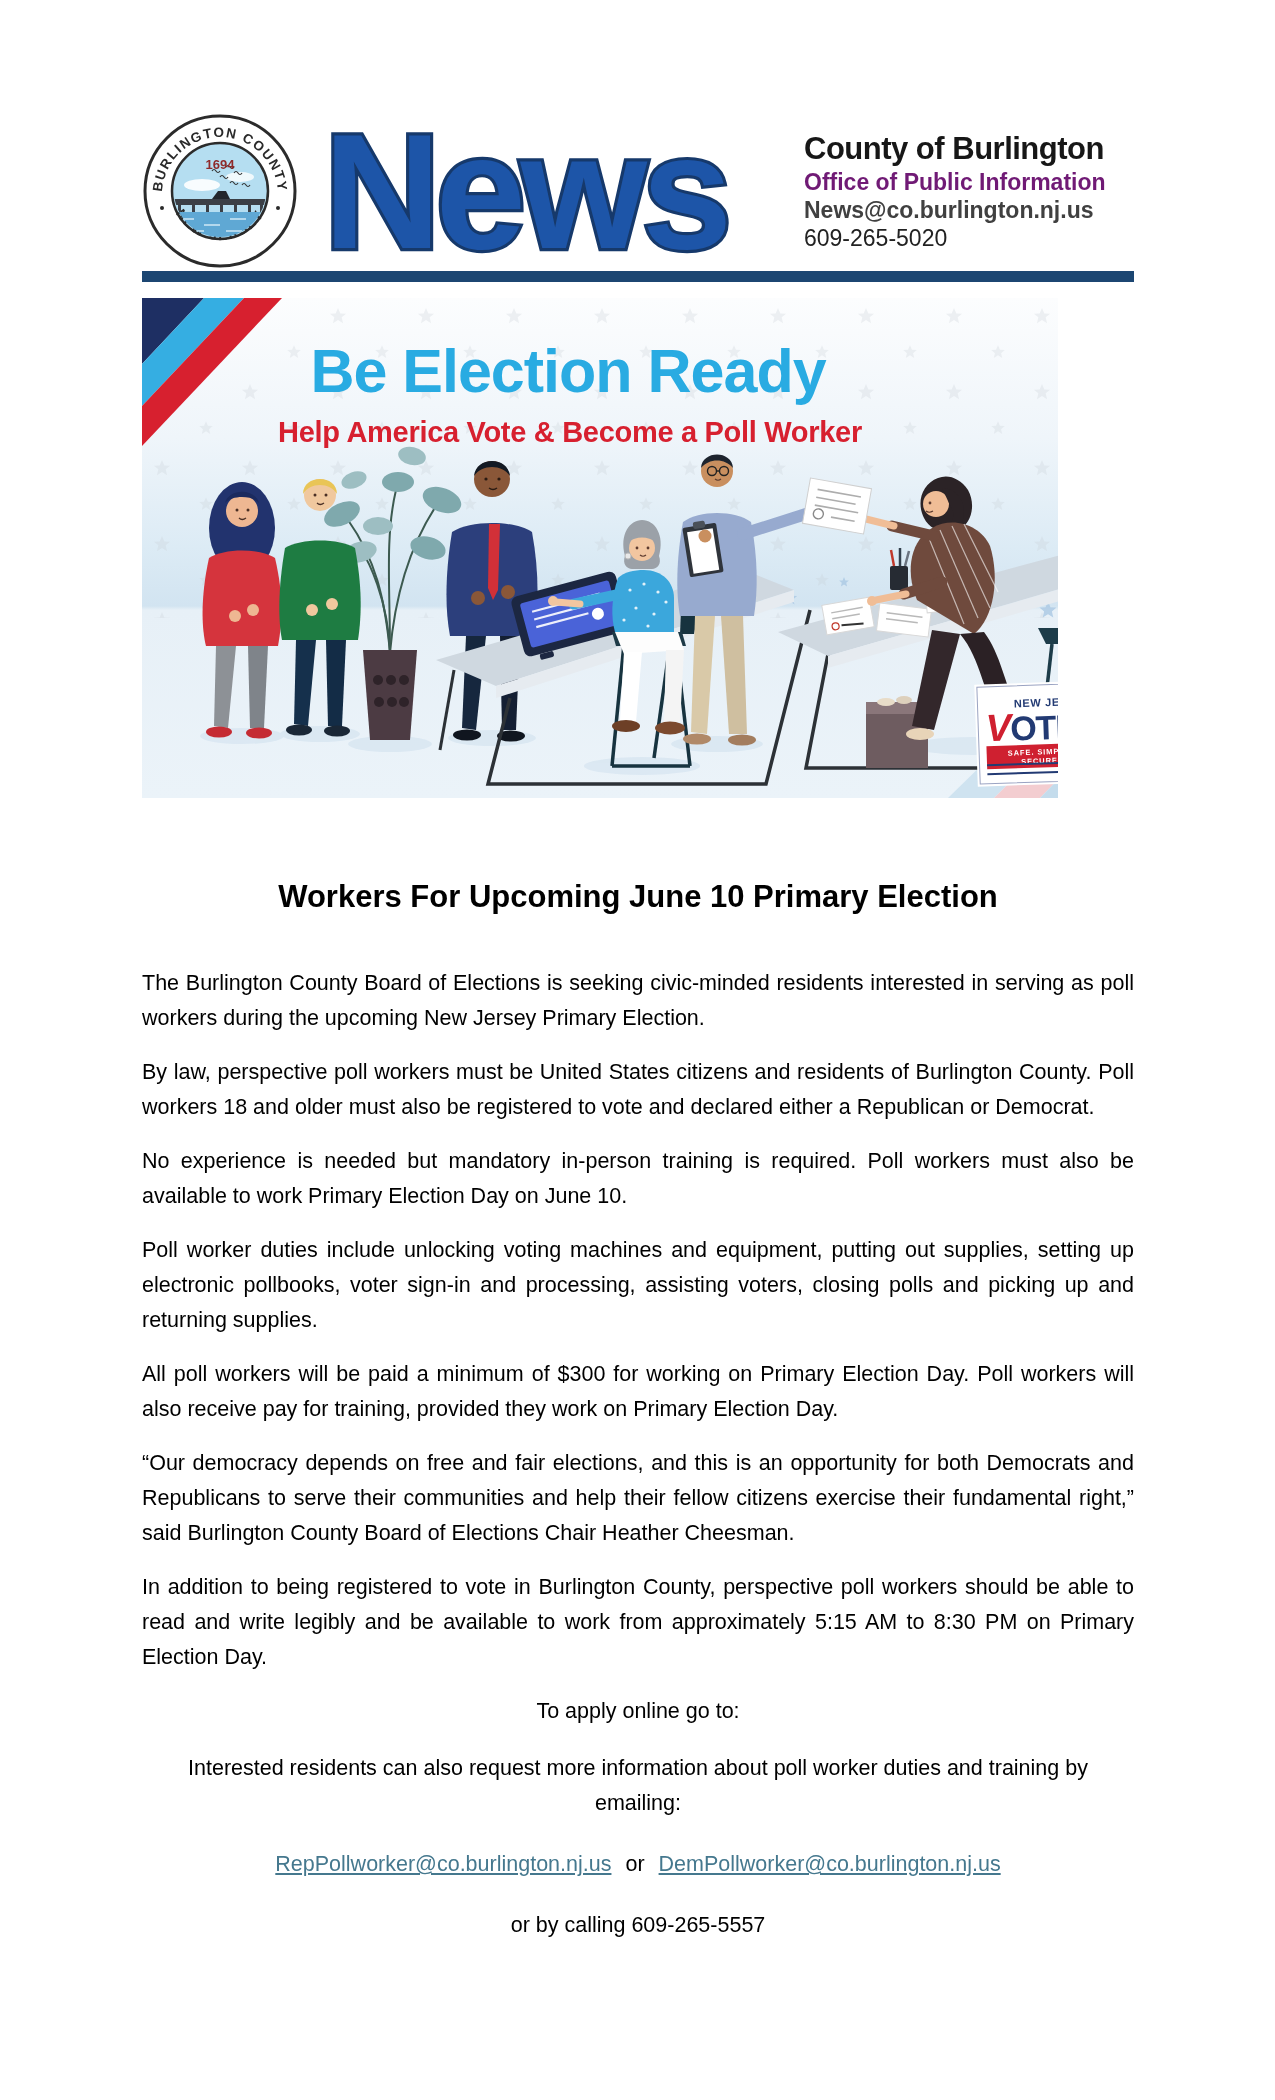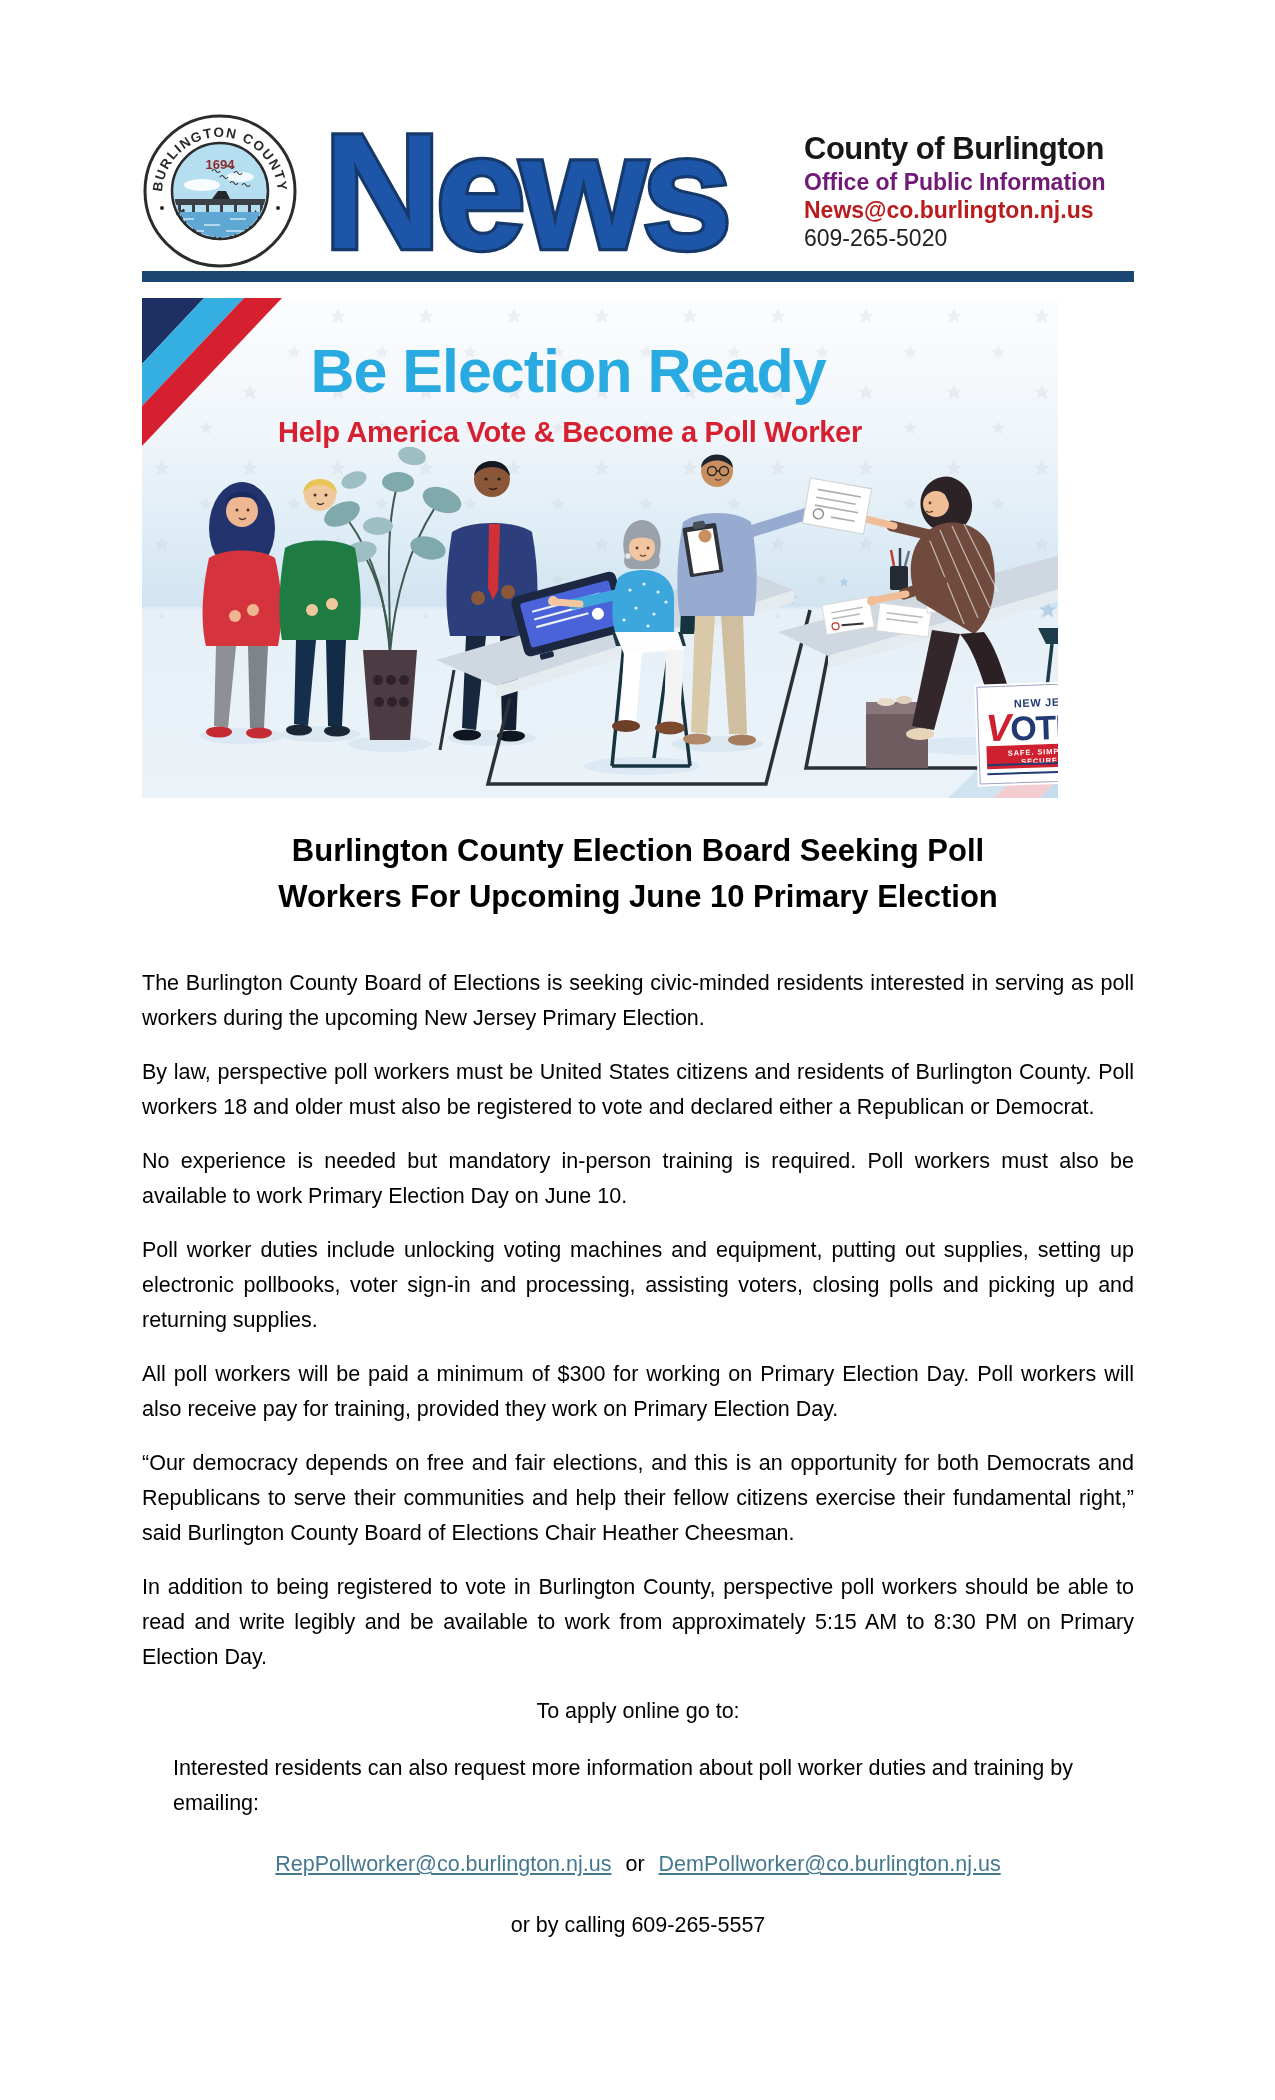--- a/index.html
+++ b/index.html
@@ -9,21 +9,21 @@
   }
   .content{position:absolute;left:142px;top:0;width:992px;}
 
   
   .letterhead{margin-top:116px;display:flex;align-items:center;justify-content:space-between;height:150px;}
   .seal{width:156px;height:156px;flex:0 0 auto;}
   .news-logo-svg{flex:0 0 auto;margin-left:4px;}
   .contact-block{width:330px;text-align:left;line-height:1.22;flex:0 0 auto;}
   .contact-org{font-size:31px;font-weight:bold;color:#171717;letter-spacing:-0.5px;}
   .contact-office{font-size:23px;font-weight:bold;color:#701a75;}
-  .contact-email{font-size:23px;font-weight:bold;color:#b91c1c;}
+  .contact-email{font-size:23px;font-weight:bold;color:#404040;}
   .contact-phone{font-size:23px;font-weight:normal;color:#222;}
   .header-divider{height:11px;background:#1c4672;margin-top:5px;}
 
   
   .banner{
     position:relative;margin-top:16px;width:916px;height:500px;overflow:hidden;
     background:linear-gradient(180deg,#fcfdfe 0px,#eff5fa 140px,#dcebf5 250px,#d2e4f1 308px,#e7f0f7 312px,#ebf3f9 500px);
   }
   .banner-headline{
     position:absolute;top:38px;left:0;width:100%;text-align:center;transform:translateX(-32px);
@@ -48,21 +48,21 @@
   .badge-lines{position:absolute;left:7px;top:77px;width:108px;height:7px;border-top:2.5px solid #223a73;border-bottom:2.5px solid #223a73;}
   .nj-outline{position:absolute;right:4px;top:12px;}
 
   
   .article-title{margin-top:30px;text-align:center;font-size:31px;font-weight:bold;line-height:46px;color:#000;}
   .article-body{margin-top:46px;font-size:21.5px;line-height:35px;}
   .article-body p{margin:0 0 19px 0;text-align:justify;}
   .center-line{text-align:center;margin:0 0 4px 0;}
   .apply-label{margin-top:12px;font-size:21.5px;}
   .doc-link{color:#45788e;text-decoration:underline;font-size:21.5px;}
-  .info-text{margin:22px auto 8px auto;width:930px;font-size:21.5px;line-height:35px;}
+  .info-text{margin:22px auto 8px auto;width:930px;text-align:center;font-size:21.5px;line-height:35px;}
   .email-row{margin-top:26px;text-align:center;font-size:21.5px;}
   .email-row .or-sep{color:#000;margin:0 14px;text-decoration:none;}
   .phone-row{margin-top:26px;text-align:center;font-size:21.5px;}
 </style>
 </head>
 <body>
 
 <div class="content">
 
   <div class="letterhead">
@@ -420,21 +420,21 @@
       <span class="badge-region">NEW JERSEY</span>
       <span class="votes-word">VOTES</span>
       <svg class="nj-outline" width="34" height="62" viewBox="0 0 34 62">
         <path d="M18 3 L27 7 L24 15 L30 23 L28 35 L21 46 L13 53 L6 47 L10 38 L4 31 L9 21 L6 13 L13 8 Z" fill="none" stroke="#223a73" stroke-width="2.6" stroke-linejoin="round"></path>
       </svg>
       <span class="badge-tagline">SAFE. SIMPLE. SECURE.</span>
       <div class="badge-lines"></div>
     </div>
   </div>
 
-  <h1 class="article-title"><span>Burlington County Election Board Seeking Poll</span><br>
+  <h1 class="article-title"><br>
     <span>Workers For Upcoming June 10 Primary Election</span></h1>
 
   <div class="article-body">
     <p>The Burlington County Board of Elections is seeking civic-minded residents interested in serving as poll workers during the upcoming New Jersey Primary Election.</p>
     <p>By law, perspective poll workers must be United States citizens and residents of Burlington County. Poll workers 18 and older must also be registered to vote and declared either a Republican or Democrat.</p>
     <p>No experience is needed but mandatory in-person training is required. Poll workers must also be available to work Primary Election Day on June 10.</p>
     <p>Poll worker duties include unlocking voting machines and equipment, putting out supplies, setting up electronic pollbooks, voter sign-in and processing, assisting voters, closing polls and picking up and returning supplies.</p>
     <p>All poll workers will be paid a minimum of $300 for working on Primary Election Day. Poll workers will also receive pay for training, provided they work on Primary Election Day.</p>
     <p>“Our democracy depends on free and fair elections, and this is an opportunity for both Democrats and Republicans to serve their communities and help their fellow citizens exercise their fundamental right,” said Burlington County Board of Elections Chair Heather Cheesman.</p>
     <p>In addition to being registered to vote in Burlington County, perspective poll workers should be able to read and write legibly and be available to work from approximately 5:15 AM to 8:30 PM on Primary Election Day.</p>

